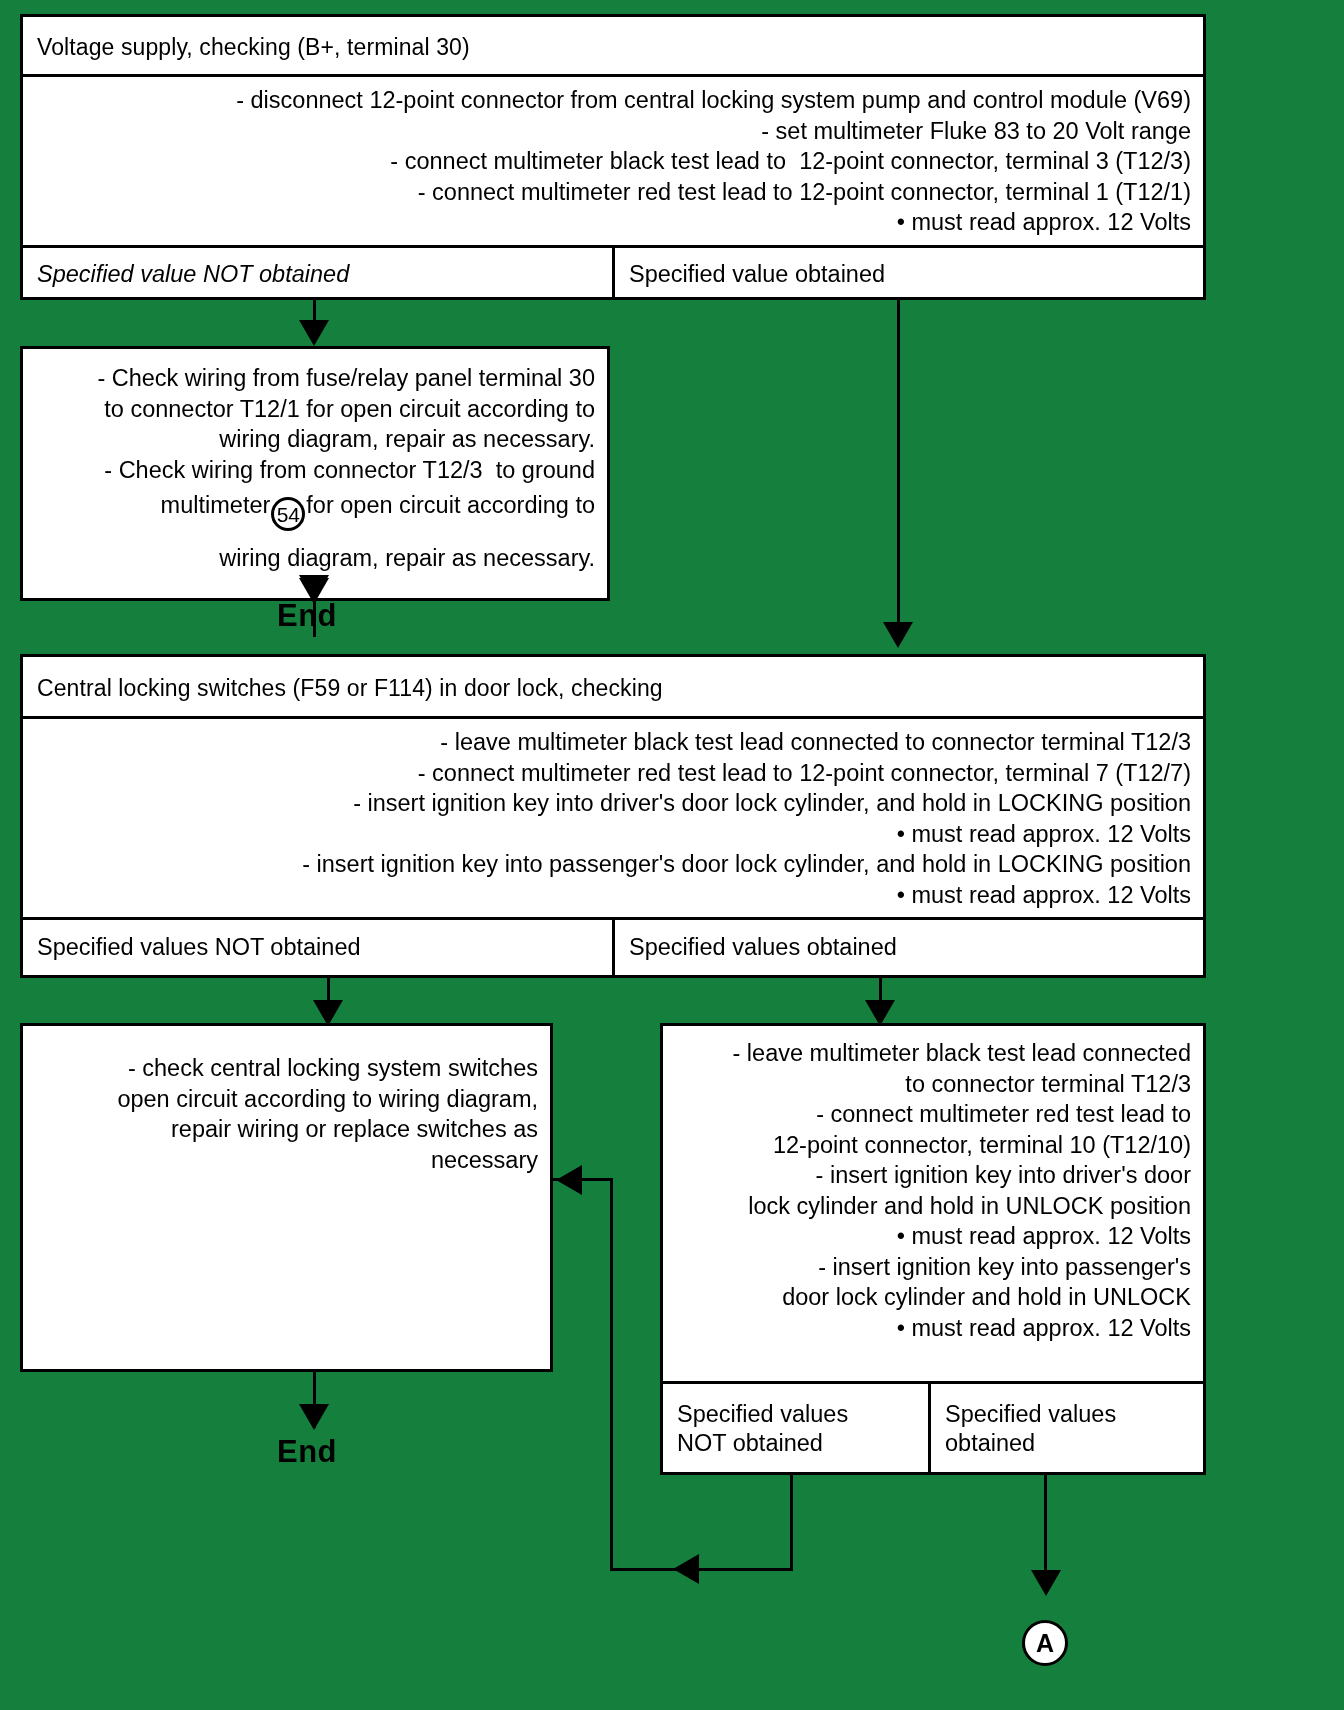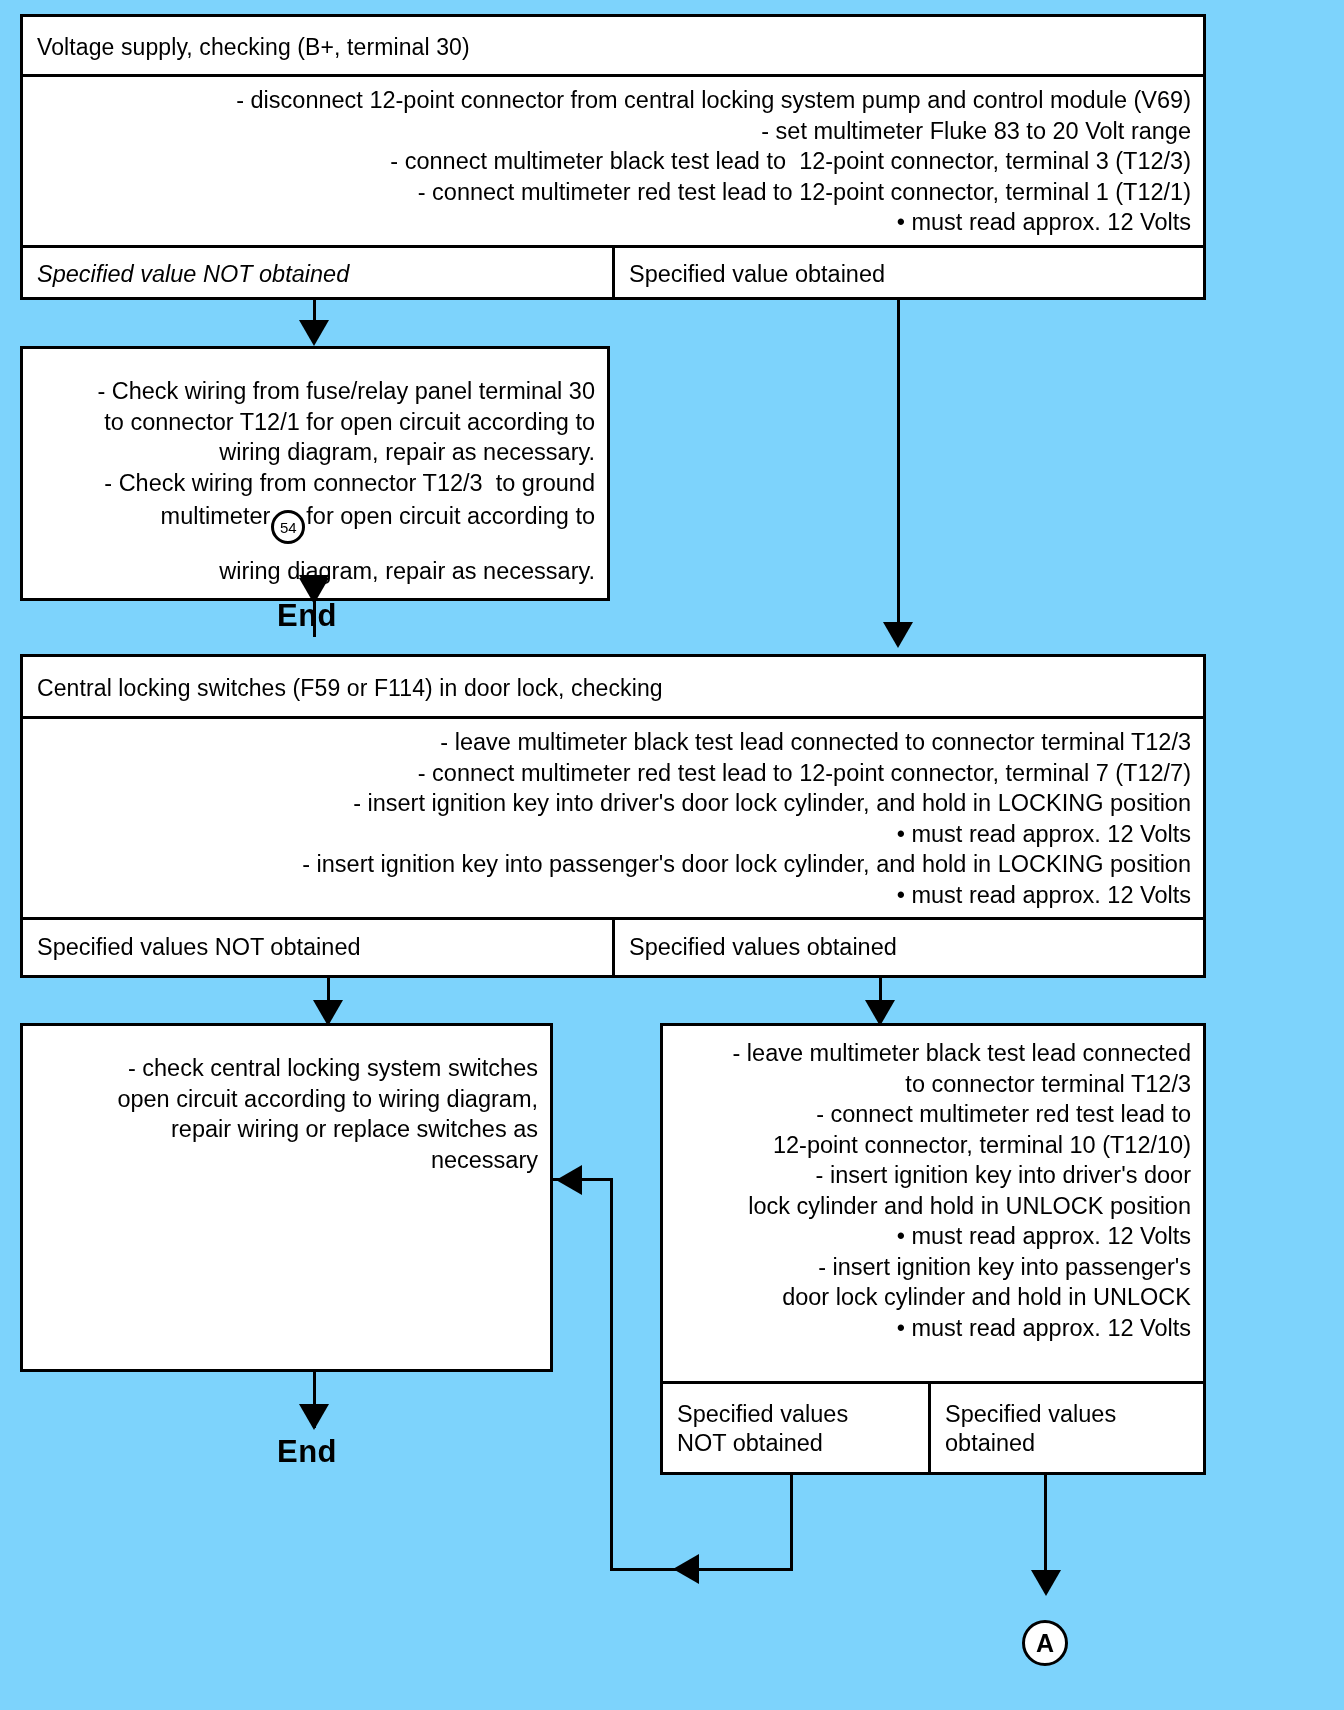--- a/index.html
+++ b/index.html
@@ -8,21 +8,21 @@
     background: #ffffff;
   }
   body {
     font-family: "Liberation Sans", sans-serif;
     color: #000000;
   }
   #page {
     position: relative;
     width: 1344px;
     height: 1710px;
-    background: #7dd3fc;
+    background: #15803d;
     overflow: hidden;
   }
   .box {
     position: absolute;
     border: 3px solid #000;
     background: #fff;
     box-sizing: border-box;
   }
   .hdr {
     position: absolute;
@@ -107,21 +107,21 @@
     background: #fff;
   }
   .ground-sym {
     display: inline-flex;
     align-items: center;
     justify-content: center;
     width: 34px;
     height: 34px;
     border: 3px solid #000;
     border-radius: 50%;
-    font-size: 15px;
+    font-size: 21px;
     box-sizing: border-box;
     vertical-align: -9px;
     margin: 12px 1px;
     line-height: 1;
   }
 </style>
 </head>
 <body>
 
 <div id="page">
@@ -145,21 +145,21 @@
     <div class="res-row" style="left:592px; top:231px; width:594px; height:52px;">Specified value obtained</div>
   </div>
 
   <div class="conn conn-v" style="left:313px; top:300px; height:26px;"></div>
   <div class="arrow-down" style="left:299px; top:320px;"></div>
 
   <div class="conn conn-v" style="left:897px; top:300px; height:328px;"></div>
   <div class="arrow-down" style="left:883px; top:622px;"></div>
 
   <div class="box" style="left:20px; top:346px; width:590px; height:255px;">
-    <div class="body-cell" style="left:0; top:0; width:100%; height:100%; padding-top:27px;">
+    <div class="body-cell" style="left:0; top:0; width:100%; height:100%; padding-top:14px;">
       <div class="line">- Check wiring from fuse/relay panel terminal 30</div>
       <div class="line">  to connector T12/1 for open circuit according to</div>
       <div class="line">  wiring diagram, repair as necessary.</div>
       <div class="line">- Check wiring from connector T12/3  to ground</div>
       <div class="line"><span>  multimeter</span><span class="ground-sym">54</span><span>for open circuit according to</span></div>
       <div class="line">  wiring diagram, repair as necessary.</div>
     </div>
   </div>
 
   <div class="conn conn-v" style="left:313px; top:601px; height:36px;"></div>

